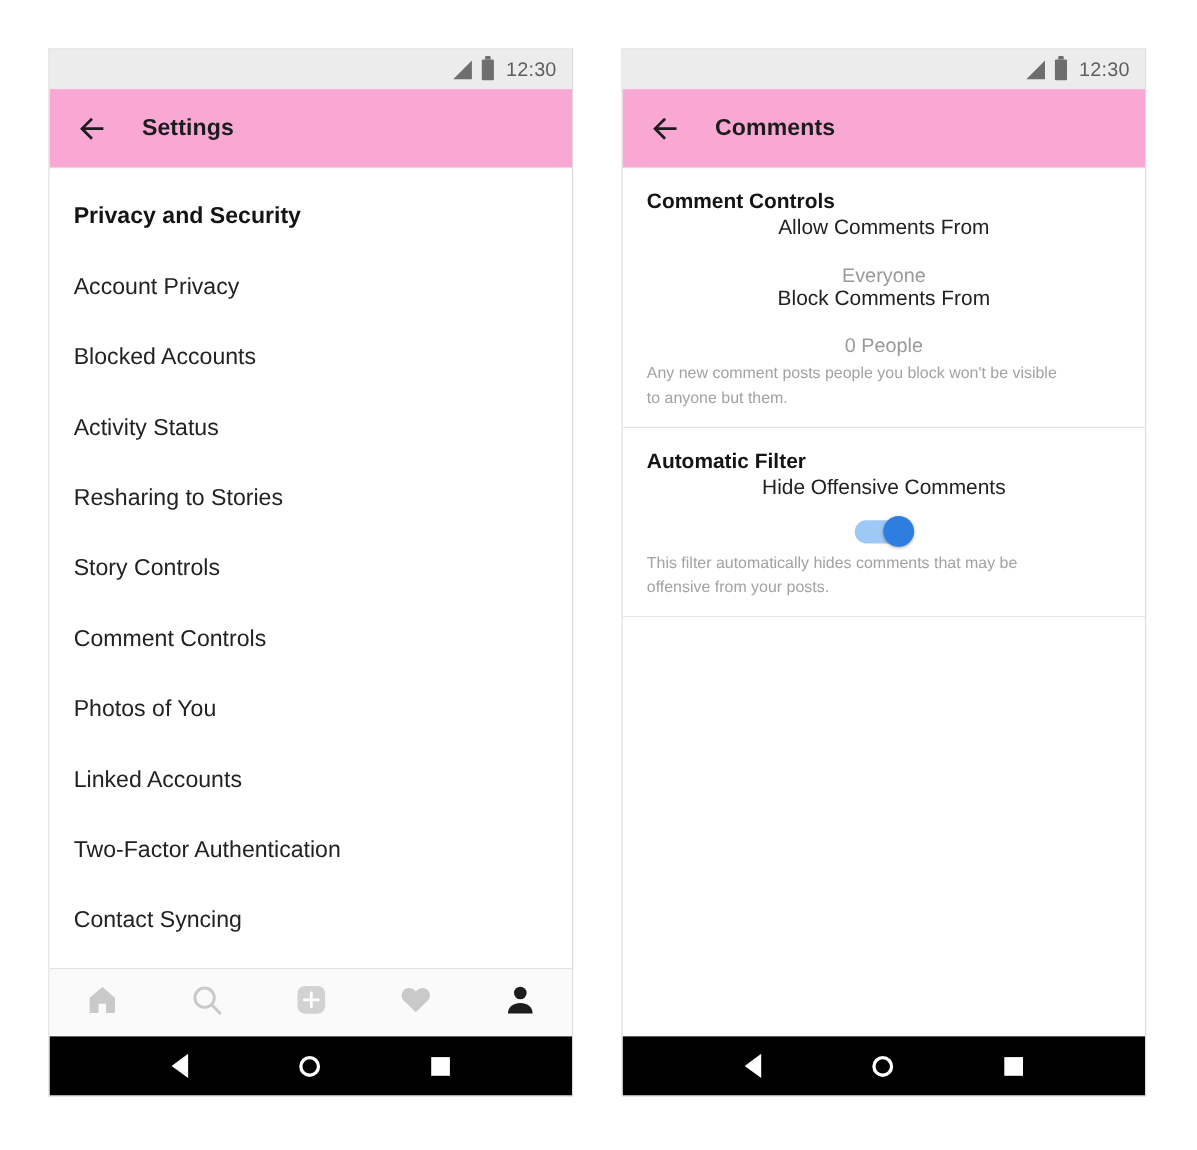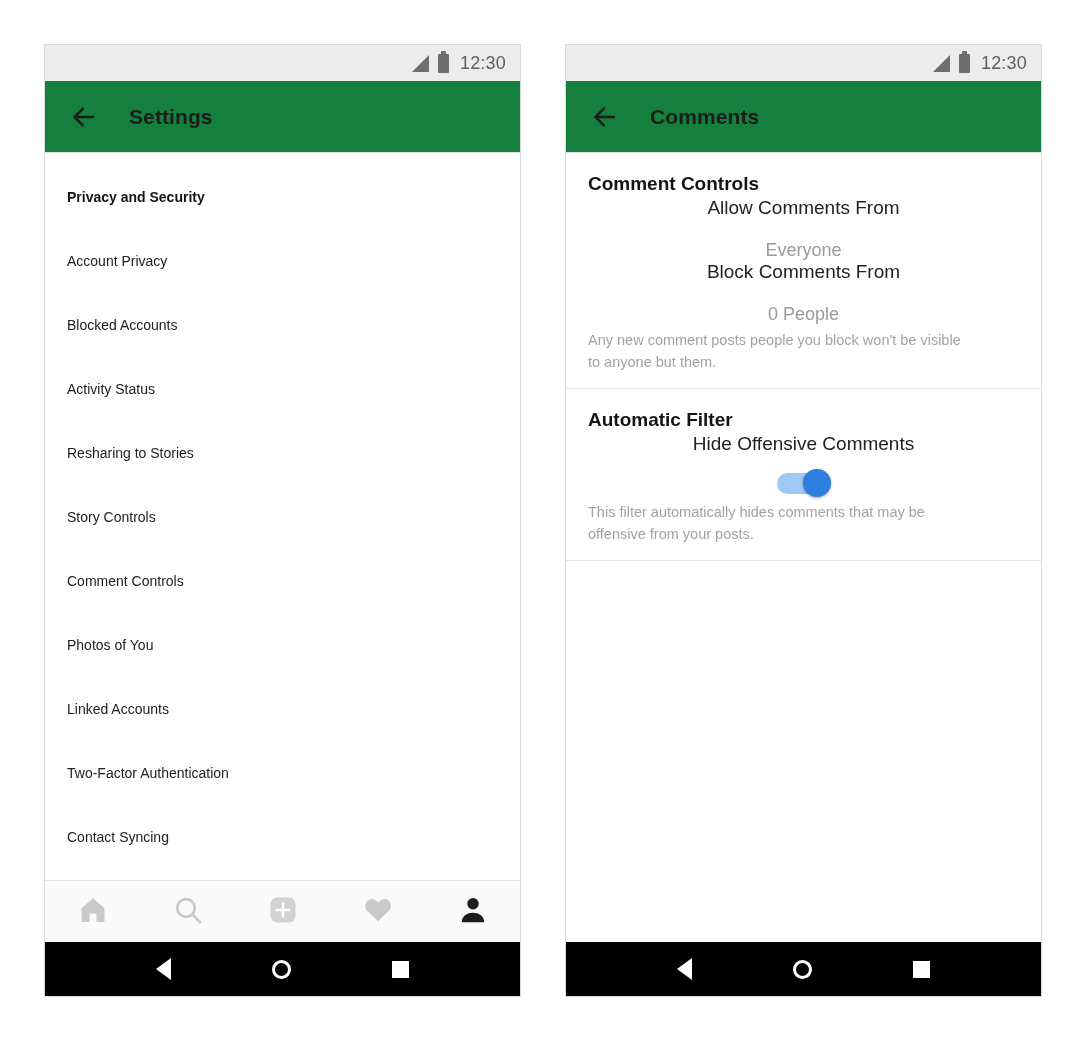--- a/index.html
+++ b/index.html
@@ -80,21 +80,21 @@
   .sb-time {
     font-size: 18px;
     color: #5f5f5f;
     letter-spacing: .2px;
     margin-left: 2px;
   }
 
   
   .appbar {
     height: 72px;
-    background: #15803d;
+    background: #f9a8d4;
     border-bottom: 1px solid #e2e2e2;
     display: flex;
     align-items: center;
     padding-left: 22px;
     flex: 0 0 auto;
     box-sizing: border-box;
   }
   .back-arrow {
     width: 34px;
     height: 34px;
@@ -121,21 +121,21 @@
 
   
   .settings-list {
     padding-top: 12px;
   }
   .settings-item {
     height: 64px;
     display: flex;
     align-items: center;
     padding-left: 22px;
-    font-size: 14px;
+    font-size: 21px;
     color: #222222;
     box-sizing: border-box;
   }
   .settings-item.is-header {
     font-weight: bold;
     color: #141414;
   }
 
   
   .tabbar {

